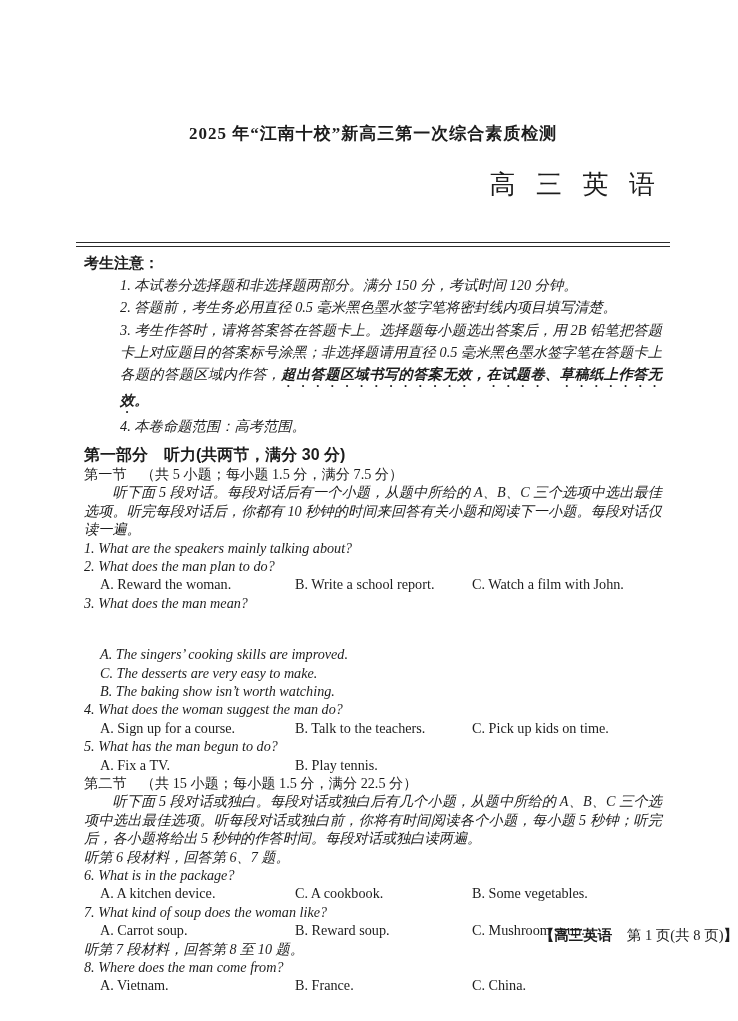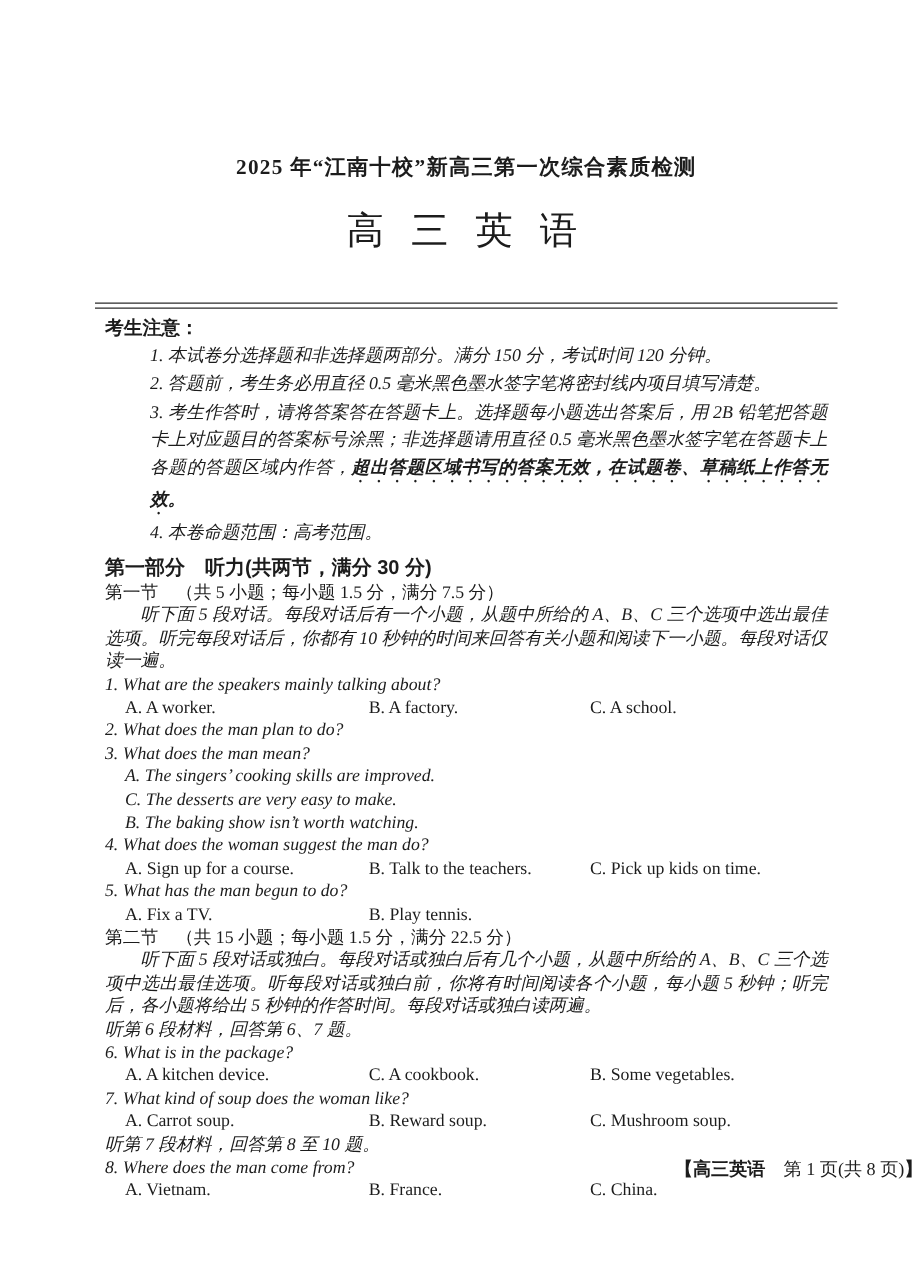--- a/index.html
+++ b/index.html
@@ -18,22 +18,22 @@
     padding: 122px 76px 0 84px;
   }
   
   .exam-title {
     font-size: 17px; font-weight: bold;
     text-align: center; line-height: 24px;
     letter-spacing: 1px;
   }
   .subject-title {
     margin-top: 22px;
-    font-size: 30px; font-weight: 500;
-    text-align: center; line-height: 34px;
+    font-size: 26px; font-weight: 500;
+    text-align: right; line-height: 34px;
     letter-spacing: 7px;
   }
   
   .divider {
     margin: 40px -8px 4px -8px;
     height: 3px;
     border-top: 1.2px solid #2b2b2b;
     border-bottom: 1px solid #2b2b2b;
   }
   
@@ -64,21 +64,21 @@
   .instructions {
     margin: 0; text-indent: 2em; text-align: justify;
   }
   .material-note { }
   .q-text { margin: 0; }
   .options {
     display: grid;
     grid-template-columns: 195px 177px 1fr;
     margin-left: 16px;
   }
-  .options-stacked { margin-left: 16px; }
+  .options-stacked { margin-left: 16px; margin-top: 33px; }
   p { margin: 0; font-style: italic; }
   
   .footer {
     position: absolute;
     top: 926px; left: 0; right: 0;
     text-align: right;
     font-size: 14.5px;
   }
   .footer .bold-part {
     font-family: "Liberation Sans", "DejaVu Sans", sans-serif;
@@ -104,29 +104,29 @@
   </div>
 
   <div class="main">
     <div class="part-heading">第一部分　听力(共两节，满分 30 分)</div>
 
     <div class="section-heading">第一节　（共 5 小题；每小题 1.5 分，满分 7.5 分）</div>
     <p class="instructions">听下面 5 段对话。每段对话后有一个小题，从题中所给的 A、B、C 三个选项中选出最佳选项。听完每段对话后，你都有 10 秒钟的时间来回答有关小题和阅读下一小题。每段对话仅读一遍。</p>
 
     <div>
       <p class="q-text">1. What are the speakers mainly talking about?</p>
-      <div class="options">
-        <span>A. A worker.</span>
-        <span>B. A factory.</span>
-        <span>C. A school.</span>
-      </div>
     </div>
 
     <div>
       <p class="q-text">2. What does the man plan to do?</p>
+      <div class="options">
+        <span>A. Reward the woman.</span>
+        <span>B. Write a school report.</span>
+        <span>C. Watch a film with John.</span>
+      </div>
     </div>
 
     <div>
       <p class="q-text">3. What does the man mean?</p>
       <div class="options-stacked">
         <p>A. The singers’ cooking skills are improved.</p>
         <p>C. The desserts are very easy to make.</p>
         <p>B. The baking show isn’t worth watching.</p>
       </div>
     </div>

